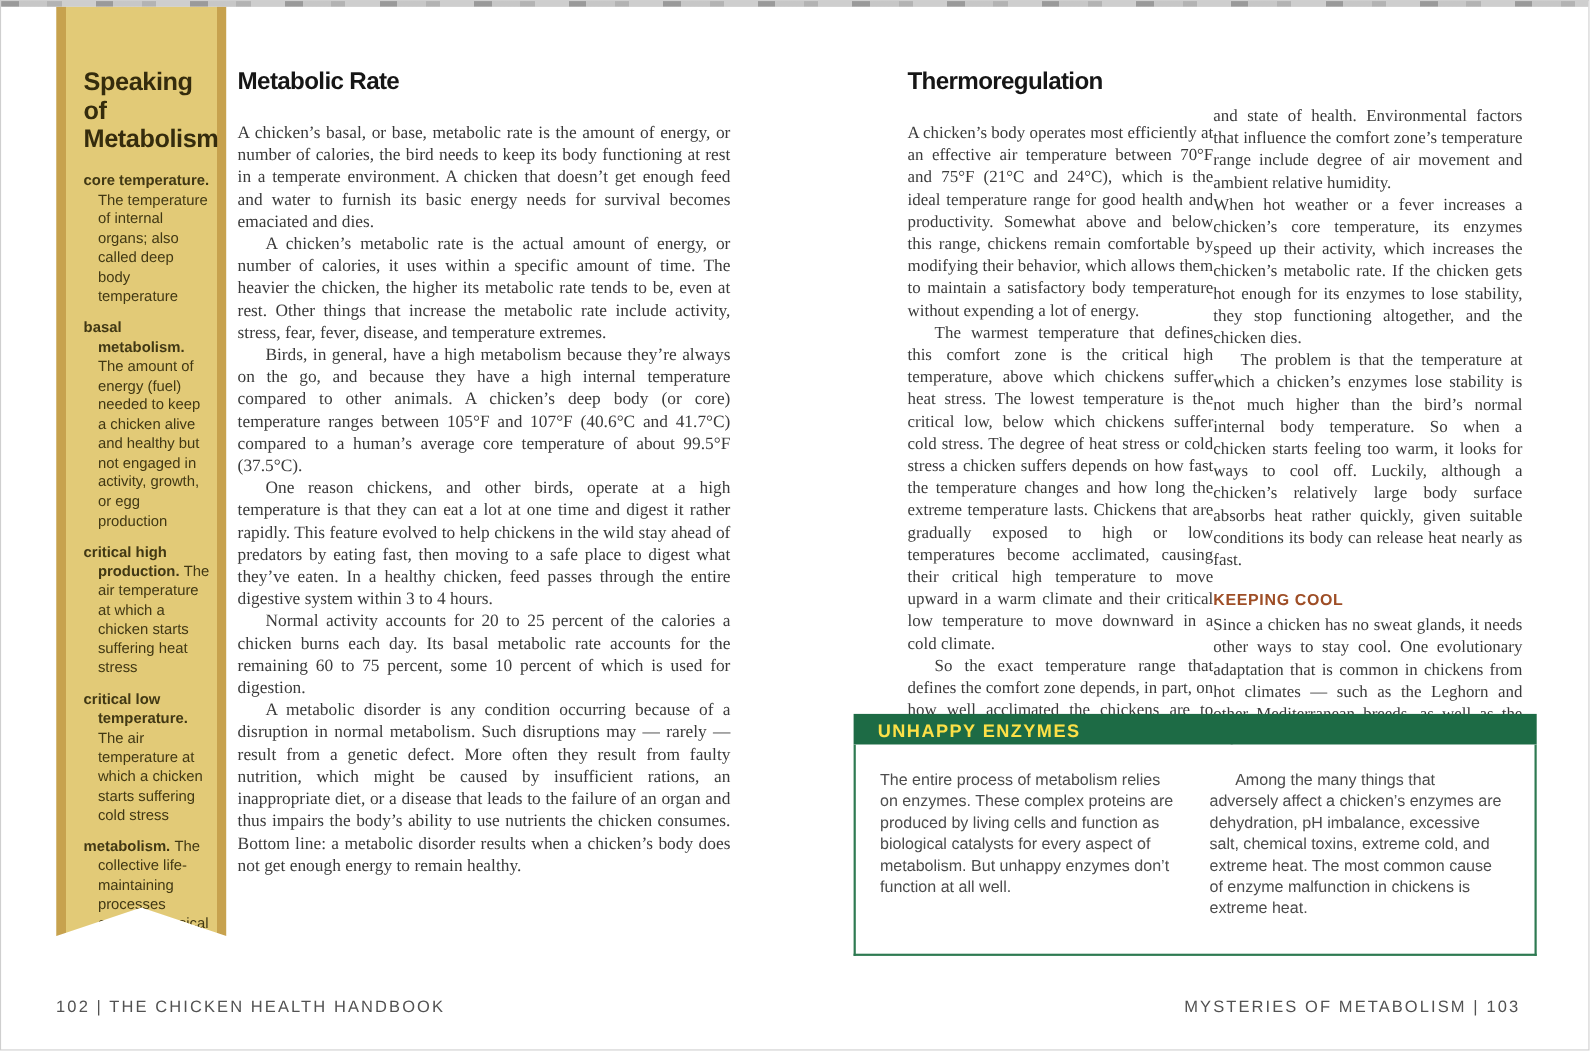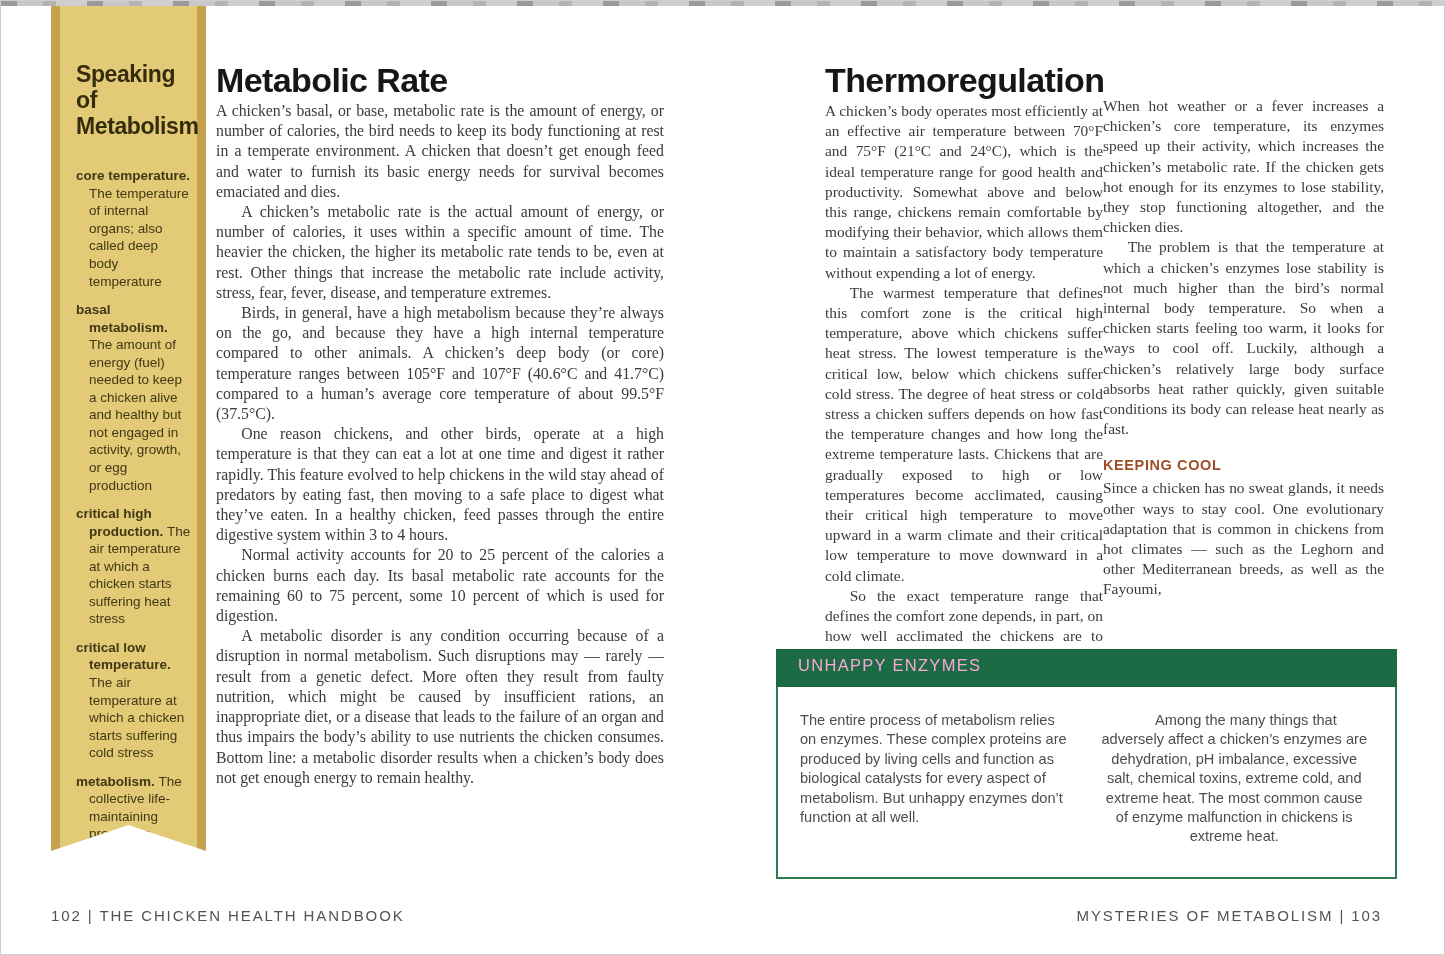--- a/index.html
+++ b/index.html
@@ -29,36 +29,36 @@
       #e2ca77 9px calc(100% - 9px),
       #c7a24e calc(100% - 9px) 100%);
   }
   .ribbon-inner {
     padding: 56px 15px 0 25px;
     color: #403712;
   }
   .ribbon-title {
     font-size: 23px; line-height: 1.12; font-weight: bold;
     letter-spacing: -0.4px; color: #352c0d;
-    margin-bottom: 28px;
+    margin-bottom: 16px;
   }
   .glossary-entry {
     font-size: 13.5px; line-height: 1.3;
     padding-left: 13px; text-indent: -13px;
     margin-bottom: 11px;
     color: #413814;
   }
   .glossary-term { font-weight: bold; }
   .glossary-term::after { content: " "; }
 
   
   .article-title {
     font-family: "Liberation Sans", sans-serif;
-    font-size: 34px; font-weight: bold; letter-spacing: -0.6px;
-    color: #161616; margin-bottom: 1px;
+    font-size: 22px; font-weight: bold; letter-spacing: -0.6px;
+    color: #161616; margin-bottom: 24px;
   }
   .body-p {
     font-family: "Liberation Serif", serif;
     color: #3b3b3b;
     text-align: justify;
   }
   .indent { text-indent: 1.6em; }
 
   .col-left  { position: absolute; left: 215px; top: 60px; width: 448px; }
   .col-left  .body-p { font-size: 15.8px; line-height: 20.2px; }
@@ -74,36 +74,36 @@
     color: #7e9c4b; margin: 15px 0 4px 0;
   }
   .heading-rust {
     font-size: 14.5px; font-weight: bold; letter-spacing: 0.6px;
     color: #9e4e26; margin: 18px 0 5px 0;
   }
 
   
   .enzyme-box { position: absolute; left: 775px; top: 648px; width: 621px; }
   .box-header {
-    background: #1d6b45; color: #f9a8d4;
-    font-weight: normal; font-size: 16.5px; letter-spacing: 1.3px;
-    padding: 7px 10px 12px 22px;
+    background: #1d6b45; color: #fde047;
+    font-weight: bold; font-size: 16.5px; letter-spacing: 1.3px;
+    padding: 7px 10px 2px 22px;
   }
   .box-body {
     background: #ffffff;
     border: 2px solid #2e7a52; border-top: none;
     display: flex; gap: 30px;
     padding: 24px 26px 30px 22px;
   }
   .box-col {
     flex: 1;
     font-size: 14.6px; line-height: 1.33;
     color: #4d4d4d;
   }
-  .box-col.indent { text-indent: 1.6em; text-align: center; }
+  .box-col.indent { text-indent: 1.6em; }
 
   
   .footer {
     position: absolute; top: 906px;
     font-size: 15px; letter-spacing: 1.9px; color: #525252;
     text-transform: uppercase;
   }
   .footer-left  { left: 50px; }
   .footer-right { right: 62px; }
 </style>
@@ -146,20 +146,21 @@
 </div>
 
 <div class="col-mid">
   <div class="article-title">Thermoregulation</div>
   <p class="body-p">A chicken’s body operates most efficiently at an effective air temperature between 70°F and 75°F (21°C and 24°C), which is the ideal temperature range for good health and productivity. Somewhat above and below this range, chickens remain comfortable by modifying their behavior, which allows them to maintain a satisfactory body temperature without expending a lot of energy.</p>
   <p class="body-p indent">The warmest temperature that defines this comfort zone is the critical high temperature, above which chickens suffer heat stress. The lowest temperature is the critical low, below which chickens suffer cold stress. The degree of heat stress or cold stress a chicken suffers depends on how fast the temperature changes and how long the extreme temperature lasts. Chickens that are gradually exposed to high or low temperatures become acclimated, causing their critical high temperature to move upward in a warm climate and their critical low temperature to move downward in a cold climate.</p>
   <p class="body-p indent">So the exact temperature range that defines the comfort zone depends, in part, on how well acclimated the chickens are to temperature extremes. Other factors that define the comfort zone include the chickens’ age, weight, diet,</p>
 </div>
 
 <div class="col-right">
+  <p class="body-p">and state of health. Environmental factors that influence the comfort zone’s temperature range include degree of air movement and ambient relative humidity.</p>
 
   <p class="body-p">When hot weather or a fever increases a chicken’s core temperature, its enzymes speed up their activity, which increases the chicken’s metabolic rate. If the chicken gets hot enough for its enzymes to lose stability, they stop functioning altogether, and the chicken dies.</p>
   <p class="body-p indent">The problem is that the temperature at which a chicken’s enzymes lose stability is not much higher than the bird’s normal internal body temperature. So when a chicken starts feeling too warm, it looks for ways to cool off. Luckily, although a chicken’s relatively large body surface absorbs heat rather quickly, given suitable conditions its body can release heat nearly as fast.</p>
 
   <div class="heading-rust">KEEPING COOL</div>
   <p class="body-p">Since a chicken has no sweat glands, it needs other ways to stay cool. One evolutionary adaptation that is common in chickens from hot climates — such as the Leghorn and other Mediterranean breeds, as well as the Fayoumi,</p>
 </div>
 
 <div class="enzyme-box">
   <div class="box-header">UNHAPPY ENZYMES</div>

